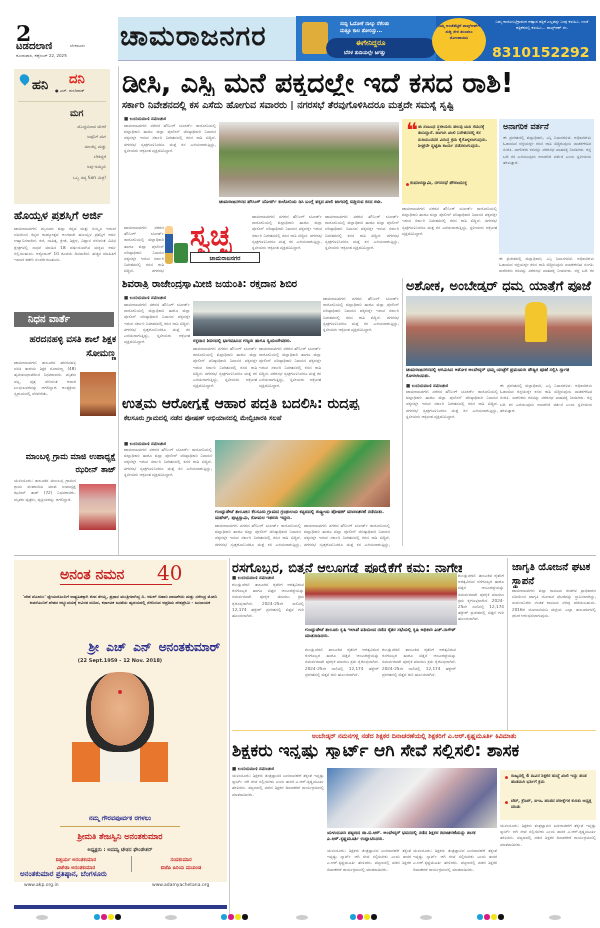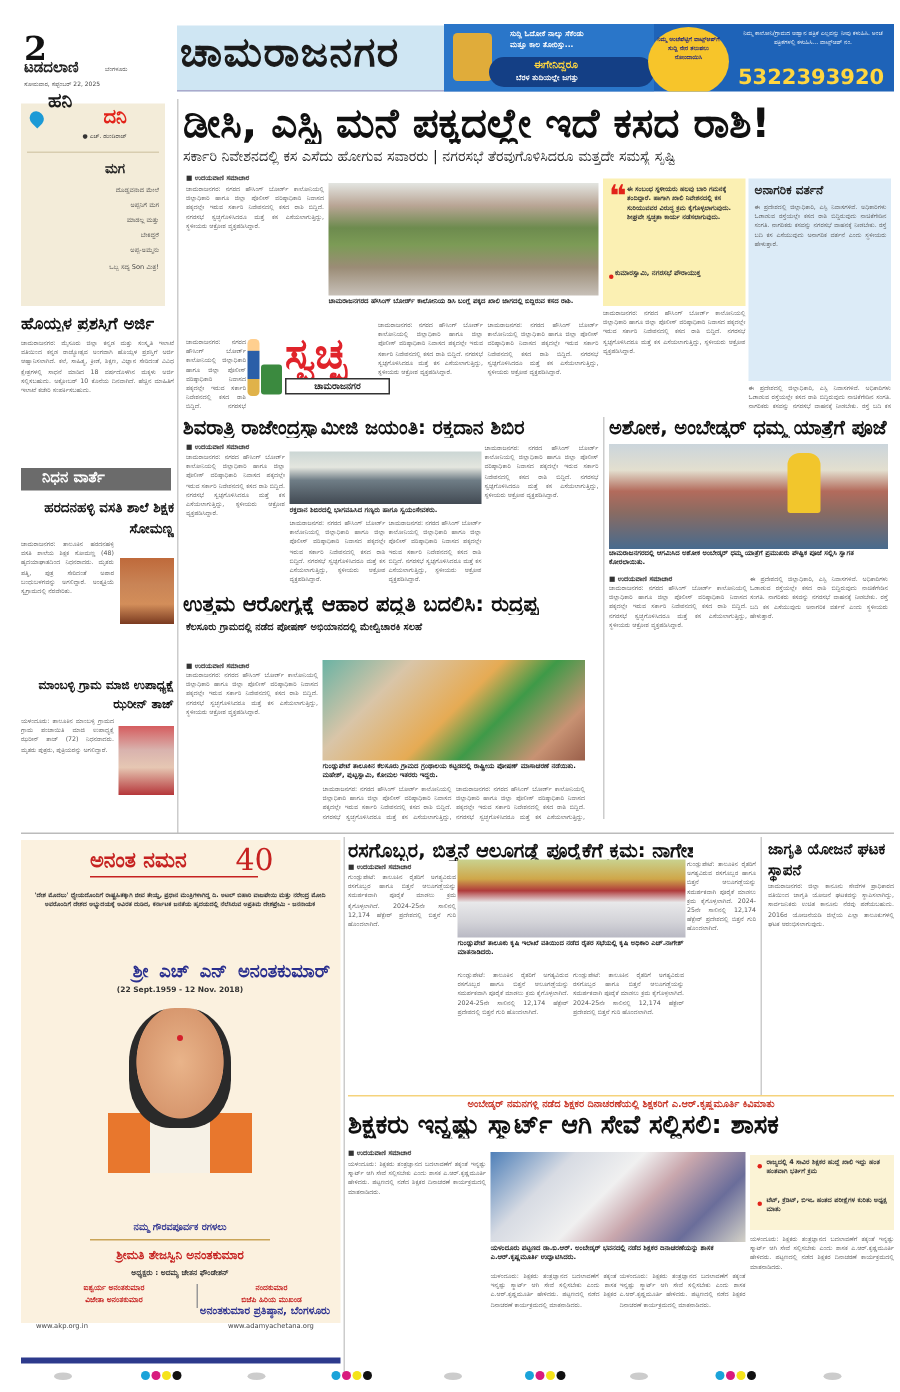--- a/index.html
+++ b/index.html
@@ -28,21 +28,21 @@
   #ad-line3 { left: 60px; top: 23px; font-size: 7px; color: #ffd640; font-weight: bold; }
   #ad-line4 { left: 48px; top: 33px; font-size: 5px; color: #fff; font-weight: bold; }
   #ad-circle { left: 136px; top: 2px; width: 54px; height: 46px; border-radius: 50%; background: #f7c52a; }
   #ad-circle-txt { left: 140px; top: 7px; width: 46px; font-size: 4px; line-height: 6px; color: #2a2a7a; text-align: center; font-weight: bold; }
   #ad-right-txt { left: 196px; top: 3px; width: 100px; font-size: 4px; line-height: 5.5px; color: #fff; text-align: center; }
   #ad-phone { left: 196px; top: 28px; font-size: 14px; font-weight: bold; color: #ffd640; }
 
   
   #honey-box { left: 14px; top: 69px; width: 96px; height: 135px; background: #f3ecd9; }
   #honey-drop { left: 20px; top: 74px; width: 9px; height: 10px; background: #1c9ad6; border-radius: 50% 50% 50% 0; transform: rotate(-45deg); }
-  #honey-t1 { left: 32px; top: 60px; font-size: 13px; font-weight: bold; color: #1a1a1a; }
+  #honey-t1 { left: 32px; top: 77px; font-size: 13px; font-weight: bold; color: #1a1a1a; }
   #honey-t2 { left: 69px; top: 71px; font-size: 13px; font-weight: bold; color: #e2231a; }
   #honey-author { left: 55px; top: 88px; font-size: 4px; color: #333; }
   #honey-divider { left: 18px; top: 101px; width: 88px; height: 1px; background: #d8cdb0; }
   #poem-title { left: 70px; top: 108px; font-size: 9px; font-weight: bold; color: #222; }
   .poem-line { position: absolute; right: 494px; font-size: 4.4px; color: #444; text-align: right; white-space: nowrap; }
 
   #hoysala-hl { left: 14px; top: 210px; width: 100px; font-size: 11px; }
   #hoysala-body { left: 14px; top: 226px; width: 102px; height: 82px; }
 
   #obit-bar { left: 14px; top: 312px; width: 100px; height: 15px; background: #6b6b6b; }
@@ -51,42 +51,42 @@
   #obit1-body { left: 14px; top: 360px; width: 102px; height: 82px; }
   #obit1-photo { left: 80px; top: 372px; width: 36px; height: 44px; background: linear-gradient(180deg,#bf6a3b 0%,#c98456 40%,#d38e5a 70%,#7a3a20 100%); }
   #obit2-hl { left: 22px; top: 450px; width: 94px; font-size: 8px; text-align: right; line-height: 13px; white-space: normal; }
   #obit2-body { left: 14px; top: 478px; width: 102px; height: 60px; }
   #obit2-photo { left: 79px; top: 484px; width: 37px; height: 46px; background: linear-gradient(180deg,#d55d5f 0%,#d9b3ae 35%,#e6c7b3 60%,#b5363a 100%); }
 
   .vcol-rule { width: 1px; background: #ccc; }
 
   
   #main-hl { left: 122px; top: 69px; font-size: 27px; width: 470px; }
-  #main-sub { left: 122px; top: 99px; font-size: 9.5px; font-weight: normal; color: #222; white-space: nowrap; overflow: hidden; width: 470px; }
+  #main-sub { left: 122px; top: 99px; font-size: 9.5px; font-weight: bold; color: #222; white-space: nowrap; overflow: hidden; width: 470px; }
 
   #main-byline { left: 124px; top: 116px; }
   #main-photo { left: 219px; top: 122px; width: 180px; height: 75px; background: linear-gradient(180deg,#e3e5e1 0%,#b9a595 20%,#6d8b4e 40%,#7c9b56 55%,#9b8c76 75%,#c7c0b8 100%); }
   #main-caption { left: 219px; top: 199px; width: 180px; }
   #sw-logo-t { left: 190px; top: 219px; font-size: 28px; font-weight: bold; color: #e0232a; }
   #sw-logo-sub { left: 190px; top: 252px; width: 70px; height: 11px; border: 1px solid #333; background: #fff; font-size: 6px; font-weight: bold; text-align: center; color: #222; padding-top: 1px; }
   #sw-bin { left: 174px; top: 243px; width: 14px; height: 20px; background: #3b8a3f; border-radius: 2px; }
   #sw-man { left: 165px; top: 226px; width: 8px; height: 38px; background: linear-gradient(180deg,#ffcf8f 0%,#ffcf8f 20%,#2b5fa8 21%,#2b5fa8 70%,#e0b24a 71%); border-radius: 3px; }
 
   #quote-box { left: 402px; top: 119px; width: 95px; height: 85px; background: #fbf0b3; }
   #quote-mark { left: 406px; top: 118px; font-size: 20px; color: #e2231a; font-weight: bold; }
   #quote-txt { left: 418px; top: 124px; width: 76px; font-size: 4.4px; line-height: 6.4px; color: #333; font-weight: bold; }
   #quote-author { left: 410px; top: 180px; width: 84px; font-size: 4.6px; line-height: 6.5px; color: #333; font-weight: bold; }
   #quote-bullet { left: 406px; top: 183px; width: 3px; height: 3px; background: #e2231a; border-radius: 50%; }
 
   #side-box { left: 499px; top: 119px; width: 95px; height: 135px; background: #dcebf7; }
   #side-title { left: 503px; top: 122px; font-size: 8px; font-weight: bold; color: #222; }
   #side-body { left: 503px; top: 135px; width: 88px; height: 116px; }
 
   
-  #shiva-hl { left: 122px; top: 279px; width: 272px; font-size: 13px; }
+  #shiva-hl { left: 122px; top: 279px; width: 272px; font-size: 10px; }
   #shiva-byline { left: 124px; top: 295px; }
   #shiva-photo { left: 193px; top: 301px; width: 128px; height: 35px; background: linear-gradient(180deg,#cbd6d4 0%,#e4e6df 30%,#6f7d86 55%,#424a53 100%); }
   #shiva-caption { left: 193px; top: 338px; width: 128px; }
 
   
   #ashoka-hl { left: 406px; top: 279px; width: 190px; font-size: 13px; }
   #ashoka-photo { left: 406px; top: 296px; width: 186px; height: 70px; background: linear-gradient(180deg,#cbd5dc 0%,#e3dfcf 25%,#b36b5c 45%,#8a6b62 65%,#486b8e 100%); }
   #ashoka-yellow { left: 525px; top: 302px; width: 22px; height: 40px; background: #f2c62c; border-radius: 8px 8px 2px 2px; }
   #ashoka-caption { left: 406px; top: 367px; width: 186px; }
   #ashoka-byline { left: 406px; top: 383px; }
@@ -115,21 +115,21 @@
   #ad2-tilak { left: 118px; top: 690px; width: 4px; height: 4px; background: #d51f2a; border-radius: 50%; }
   #ad2-tribute { left: 20px; top: 814px; width: 200px; font-size: 6.4px; font-weight: bold; color: #2a2f8e; text-align: center; }
   #ad2-orn { left: 60px; top: 826px; width: 120px; height: 1px; background: #c9a457; }
   #ad2-wife { left: 20px; top: 832px; width: 200px; font-size: 8px; font-weight: bold; color: #c62221; text-align: center; }
   #ad2-wife-role { left: 20px; top: 846px; width: 200px; font-size: 5px; color: #333; text-align: center; font-weight: bold; }
   #ad2-l1 { left: 26px; top: 856px; width: 100px; font-size: 5px; color: #c62221; text-align: center; font-weight: bold; }
   #ad2-l2 { left: 26px; top: 864px; width: 100px; font-size: 5px; color: #c62221; text-align: center; font-weight: bold; }
   #ad2-r1 { left: 136px; top: 856px; width: 90px; font-size: 5px; color: #c62221; text-align: center; font-weight: bold; }
   #ad2-r2 { left: 136px; top: 864px; width: 90px; font-size: 5px; color: #c62221; text-align: center; font-weight: bold; }
   #ad2-vrule { left: 131px; top: 856px; width: 1px; height: 16px; background: #999; }
-  #ad2-org { left: 20px; top: 870px; width: 200px; font-size: 7px; font-weight: bold; color: #2a2f8e; text-align: right; }
+  #ad2-org { left: 20px; top: 870px; width: 200px; font-size: 7px; font-weight: bold; color: #2a2f8e; text-align: left; }
   #ad2-url-l { left: 24px; top: 882px; font-size: 4.5px; color: #444; }
   #ad2-url-r { left: 152px; top: 882px; font-size: 4.5px; color: #444; }
   #ad2-bar { left: 14px; top: 905px; width: 213px; height: 4px; background: #2d3a8c; }
 
   
   #rasa-hl { left: 232px; top: 561px; width: 230px; font-size: 13px; }
   #rasa-byline { left: 232px; top: 575px; }
   #rasa-body1 { left: 232px; top: 582px; width: 72px; height: 150px; }
   #rasa-photo { left: 305px; top: 573px; width: 152px; height: 52px; background: linear-gradient(180deg,#c9d28f 0%,#cfa74a 25%,#b03b3b 40%,#e8e8ea 55%,#d3d3d8 80%,#b9b9c4 100%); }
   #rasa-caption { left: 305px; top: 627px; width: 152px; }
@@ -172,21 +172,21 @@
   <div class="abs" id="ad-left"></div>
   <div class="abs" style="left:6px;top:6px;width:26px;height:32px;background:#e0ac3a;border-radius:3px;"></div>
   <div class="abs" id="ad-line1">ಸುದ್ದಿ ಓದೋಕೆ ನಾಲ್ಕು ಸೆಕೆಂಡು</div>
   <div class="abs" id="ad-line2">ಮತ್ತೂ ಕಾಲ ತೋರಿಸ್ತು...</div>
   <div class="abs" id="ad-pill"></div>
   <div class="abs" id="ad-line3">ಈಗೇನಿದ್ದರೂ</div>
   <div class="abs" id="ad-line4">ಬೆರಳ ತುದಿಯಲ್ಲೇ ಜಗತ್ತು</div>
   <div class="abs" id="ad-circle"></div>
   <div class="abs" id="ad-circle-txt">ನಿಮ್ಮ ಅಂಚೆಪೆಟ್ಟಿಗೆ ವಾಟ್ಸ್ಆಪ್‌ಗೆ ಸುದ್ದಿ ನೇರ ತಲುಪಲು ನೋಂದಾಯಿಸಿ</div>
   <div class="abs" id="ad-right-txt">ನಿಮ್ಮ ಕಾಲೋನಿ/ಗ್ರಾಮದ ಆಹ್ವಾನ ಪತ್ರಿಕೆ ಎಲ್ಲವನ್ನು ನೀವು ಕಳುಹಿಸಿ. ಅಂಚೆ ಪತ್ರಿಕೆಗಳಲ್ಲಿ ಕಳುಹಿಸಿ... ವಾಟ್ಸ್ಆಪ್ ನಂ.</div>
-  <div class="abs" id="ad-phone">5322393920</div>
+  <div class="abs" id="ad-phone">8310152292</div>
 </div>
 
 <div class="abs" id="honey-box"></div>
 <div class="abs" id="honey-drop"></div>
 <div class="abs" id="honey-t1">ಹನಿ</div>
 <div class="abs" id="honey-t2">ದನಿ</div>
 <div class="abs" id="honey-author">● ಎಚ್. ಡುಂಡಿರಾಜ್</div>
 <div class="abs" id="honey-divider"></div>
 <div class="abs" id="poem-title">ಮಗ</div>
 <div class="poem-line" style="top:124px">ದೊಡ್ಡವನಾದ ಮೇಲೆ</div>

